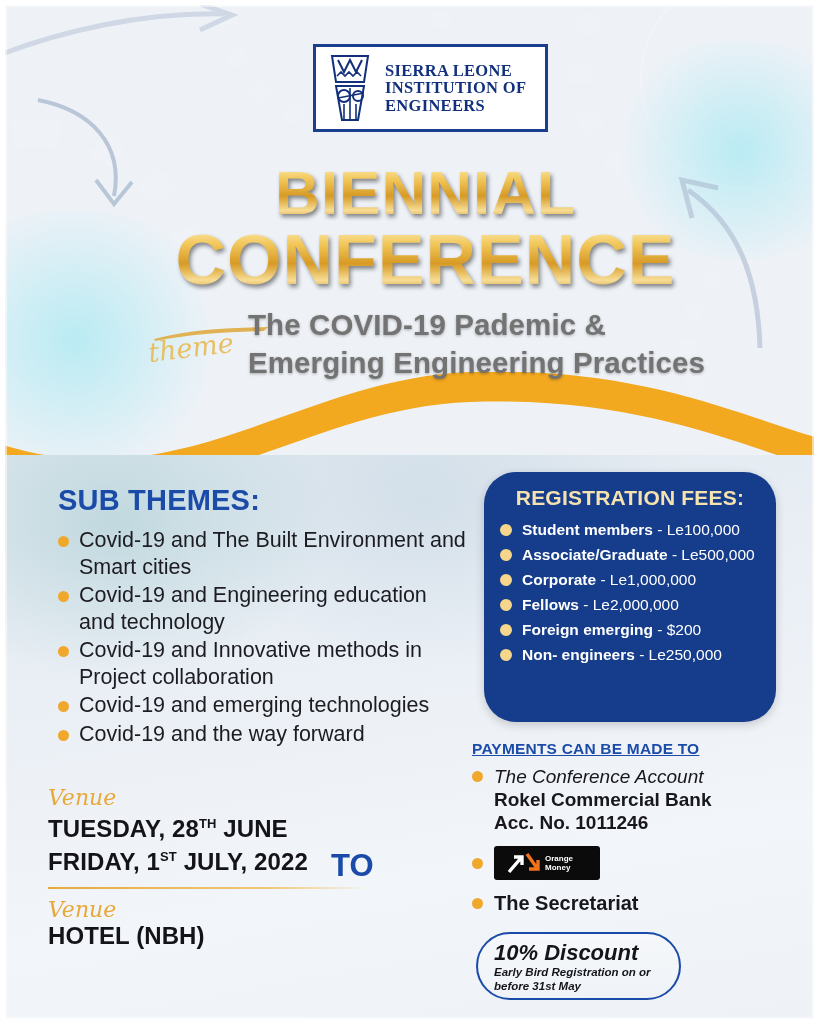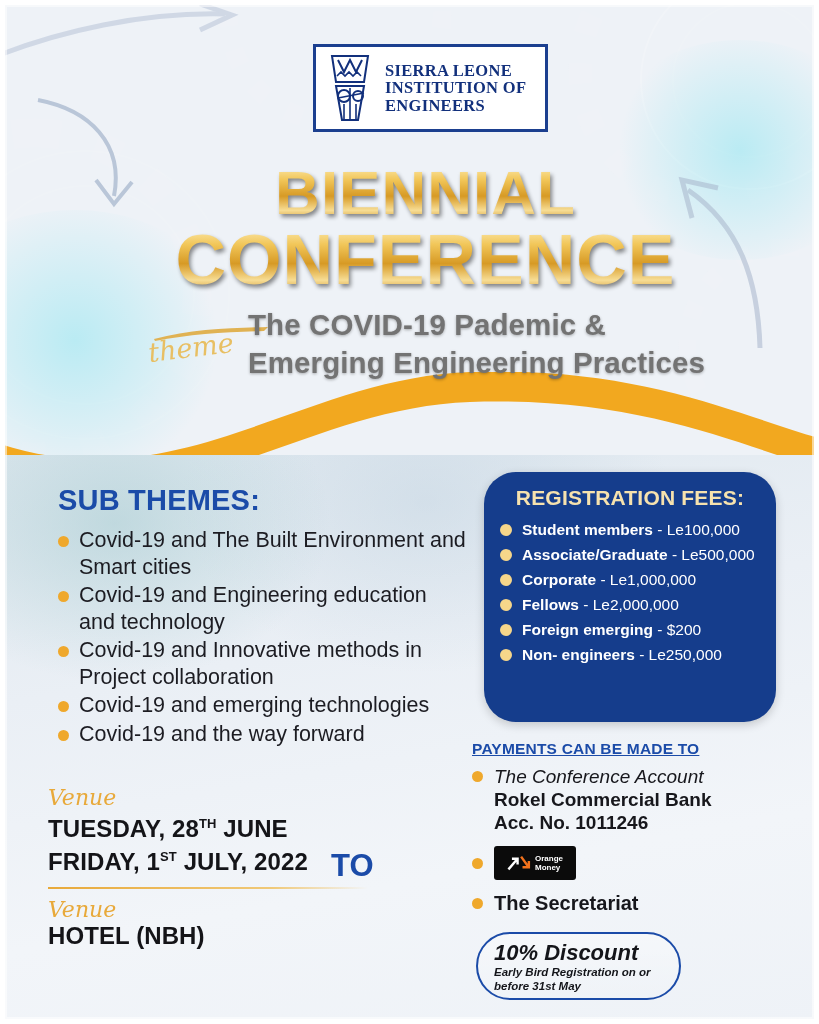--- a/index.html
+++ b/index.html
@@ -152,21 +152,21 @@
   }
   .pay-item{ position:relative; padding-left:22px; margin-bottom:8px; }
   .pay-item .dot{
     position:absolute; left:0; top:6px; width:11px; height:11px; border-radius:50%; background:#efa82c;
   }
   .pay-l1{ font-style:italic; font-weight:normal; font-size:19px; color:#17171c; line-height:23px; }
   .pay-l2{ font-weight:bold; font-size:19px; color:#17171c; line-height:23px; }
   .pay-l3{ font-weight:bold; font-size:19px; color:#17171c; line-height:23px; }
   .pay-om{ display:flex; align-items:center; gap:12px; }
   .om-logo{
-    width:82px; height:34px; background:#0b0b0b; border-radius:3px;
+    width:106px; height:34px; background:#0b0b0b; border-radius:3px;
     display:flex; align-items:center; gap:4px; padding:0 13px;
   }
   .om-txt{ color:#fff; font-size:8px; font-weight:bold; line-height:9px; }
   .om-phone{ font-size:30px; font-weight:bold; color:#17171c; letter-spacing:.5px; }
   .pay-sec{ font-weight:bold; font-size:20px; color:#17171c; }
 
   
   .discount{
     position:absolute; left:476px; top:932px; width:205px; height:68px;
     border:2.5px solid #1b4ba8; border-radius:34px; z-index:20;

